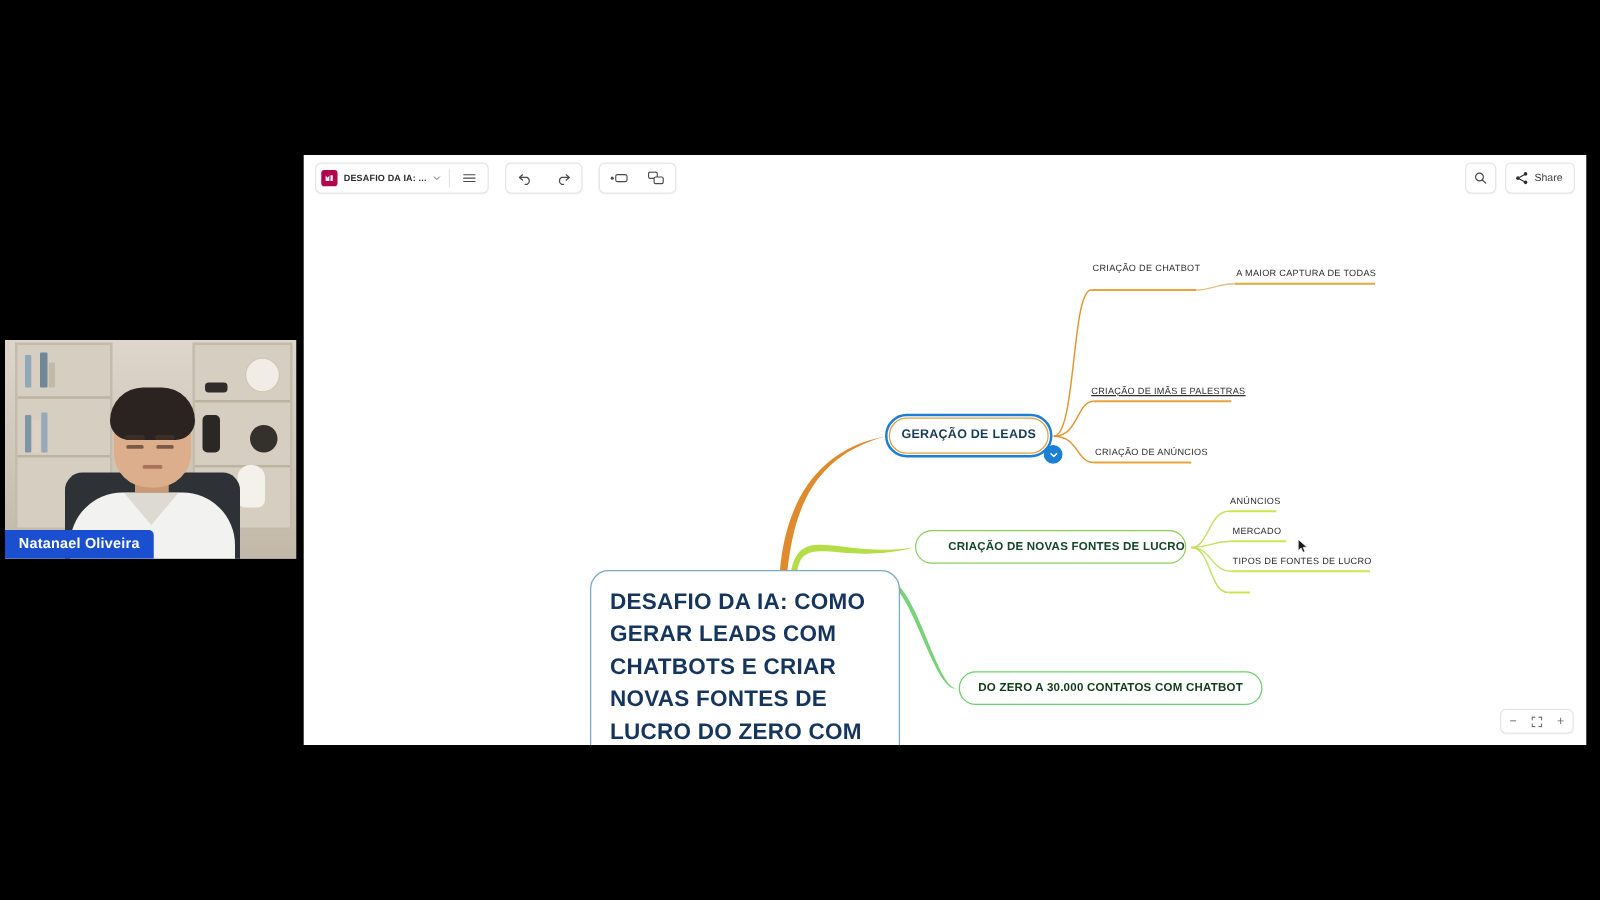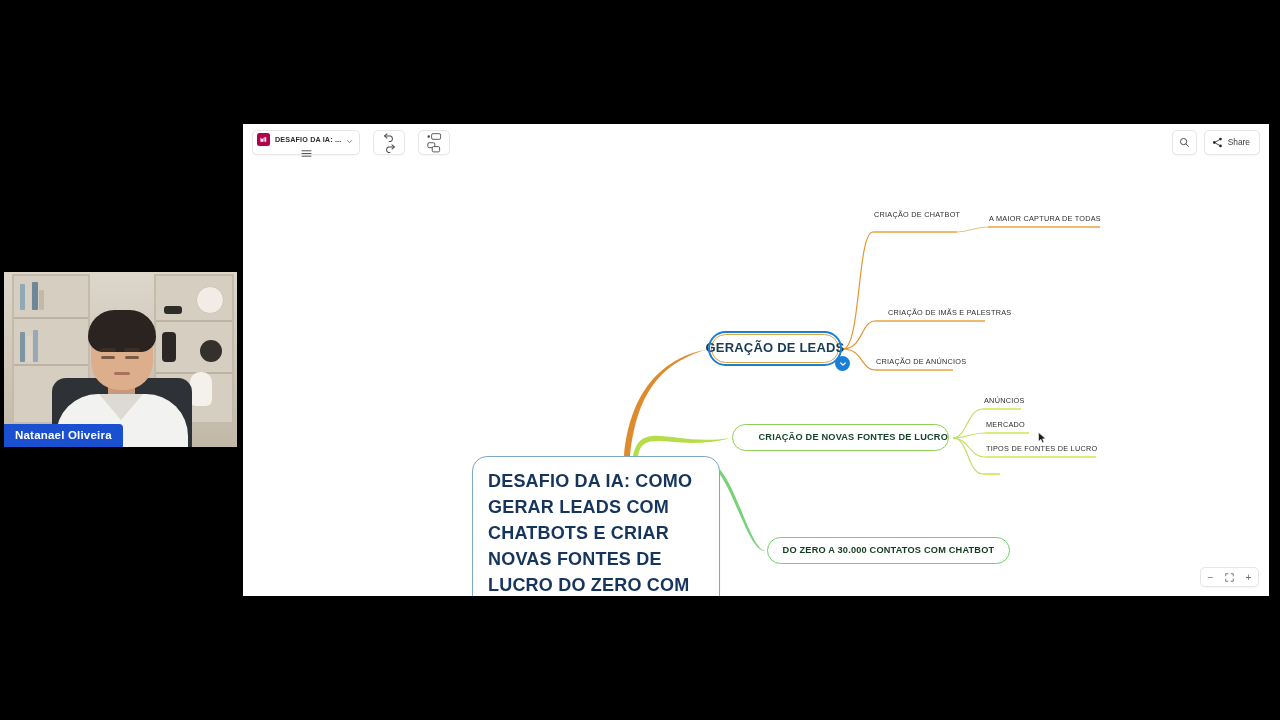--- a/index.html
+++ b/index.html
@@ -42,21 +42,20 @@
     box-sizing: border-box;
   }
   .tb-group {
     display: flex;
     align-items: center;
     border: 1px solid #e6e6e8;
     border-radius: 5px;
     background: #ffffff;
     height: 23px;
     box-shadow: 0 1px 1px rgba(0,0,0,0.03);
-    flex-direction: column;
   }
   .tb-sep {
     width: 1px;
     height: 15px;
     background: #e6e6e8;
   }
   .tb-btn {
     display: flex;
     align-items: center;
     justify-content: center;
@@ -170,21 +169,21 @@
     left: 468px;
     top: 174px;
     width: 128px;
     height: 29px;
     justify-content: center;
     border: 1.3px solid #d9a441;
     border-radius: 15px;
     padding: 0 8px;
   }
   #node-leads .txt {
-    font-size: 13px;
+    font-size: 10px;
     color: #163c55;
     white-space: nowrap;
   }
   #leads-sel {
     position: absolute;
     left: 465px;
     top: 171px;
     width: 134px;
     height: 35px;
     border: 2.6px solid #1c7fd6;
@@ -533,21 +532,21 @@
       <div class="node" id="node-fontes">
         <span class="txt">CRIAÇÃO DE NOVAS FONTES DE LUCRO</span>
       </div>
 
       <div class="node" id="node-chatbot">
         <span class="txt">DO ZERO A 30.000 CONTATOS COM CHATBOT</span>
       </div>
 
       <div class="leaf" style="left:631px; top:50px;">CRIAÇÃO DE CHATBOT</div>
       <div class="leaf" style="left:746px; top:54px;">A MAIOR CAPTURA DE TODAS</div>
-      <div class="leaf" style="left:645px; top:148px;">CRIAÇÃO DE IMÃS E PALESTRAS</div>
+      <div class="leaf" style="left:630px; top:148px;text-decoration:underline;">CRIAÇÃO DE IMÃS E PALESTRAS</div>
       <div class="leaf" style="left:633px; top:197px;">CRIAÇÃO DE ANÚNCIOS</div>
 
       <div class="leaf" style="left:741px; top:236px;">ANÚNCIOS</div>
       <div class="leaf" style="left:743px; top:260px;">MERCADO</div>
       <div class="leaf" style="left:743px; top:284px;">TIPOS DE FONTES DE LUCRO</div>
       <div class="leaf" style="left:741px; top:302px;"></div>
 
       <div id="cursor">
         <svg width="9" height="12" viewBox="0 0 9 12">
           <path d="M0.6 0.6 L0.6 9.4 L2.9 7.3 L4.4 10.8 L5.9 10.1 L4.5 6.9 L7.4 6.6 Z" fill="#1a1a1a" stroke="#ffffff" stroke-width="0.5"></path>

